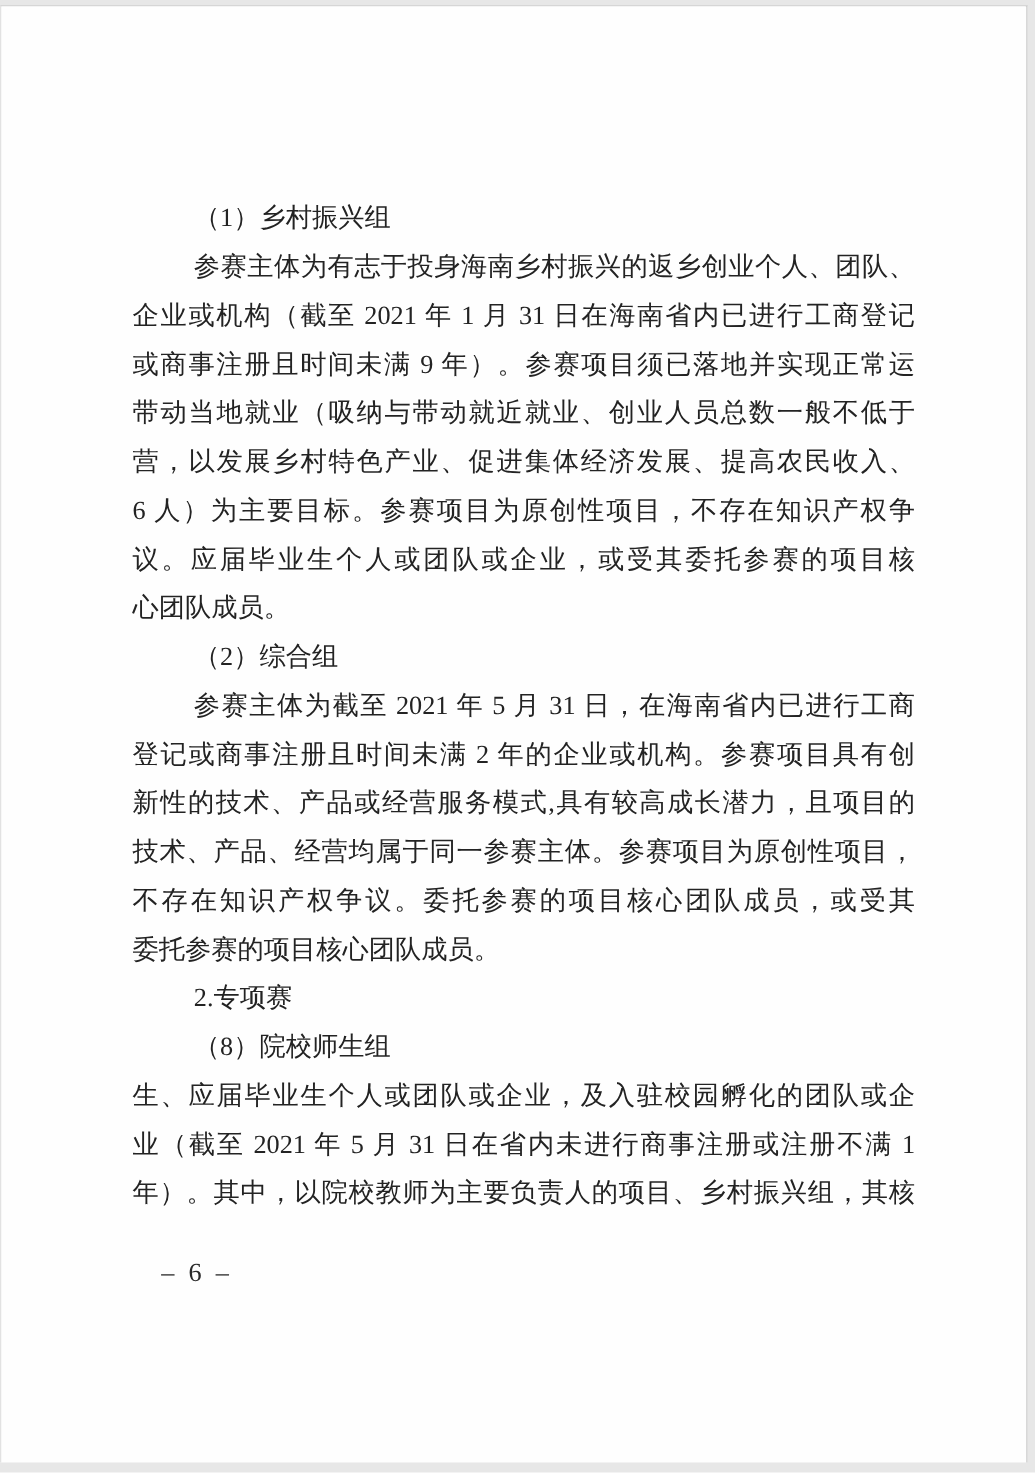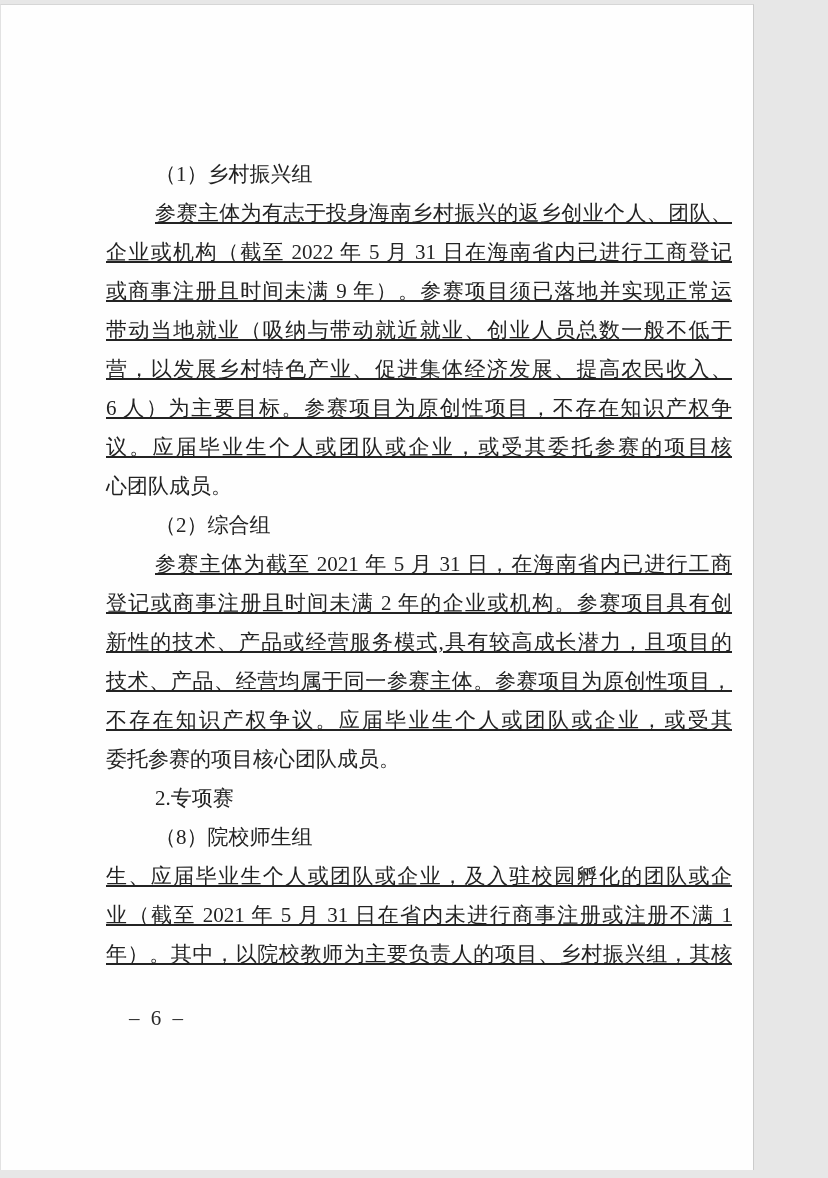--- a/index.html
+++ b/index.html
@@ -6,73 +6,73 @@
   body {
     width: 828px; height: 1178px;
     background: #e7e7e7;
     position: relative;
     overflow: hidden;
     font-family: "Liberation Serif", "DejaVu Serif", serif;
   }
   .page {
     position: absolute;
     left: 0; top: 4px;
-    width: 754px; height: 1166px;
+    width: 822px; height: 1166px;
     box-sizing: border-box;
     background: #fefefe;
     border-top: 1px solid #d6d6d6;
     border-left: 1px solid #e2e2e2;
     border-right: 1px solid #cbcbcb;
   }
   .textblock {
     position: absolute;
     left: 105px; top: 150px;
     width: 626px;
   }
   .ln {
     height: 39px;
     line-height: 39px;
     font-size: 21px;
     color: #232323;
     text-align: justify;
     text-align-last: left;
     font-weight: 400;
   }
-  .j { text-align-last: justify; text-decoration: underline; }
+  .j { text-align-last: justify; }
   .ind { text-indent: 49px; }
   .pagenum {
     margin-top: 25px;
     padding-left: 23px;
     font-size: 21px;
     color: #2a2a2a;
     letter-spacing: 3px;
     text-align: left;
     text-align-last: left;
   }
 </style>
 </head>
 <body>
 
 <div class="page">
   <div class="textblock">
     <div class="ln ind">（1）乡村振兴组</div>
     <div class="ln ind j">参赛主体为有志于投身海南乡村振兴的返乡创业个人、团队、</div>
-    <div class="ln j">企业或机构（截至 2022 年 5 月 31 日在海南省内已进行工商登记</div>
+    <div class="ln j">企业或机构（截至 2021 年 1 月 31 日在海南省内已进行工商登记</div>
     <div class="ln j">或商事注册且时间未满 9 年）。参赛项目须已落地并实现正常运</div>
     <div class="ln j">带动当地就业（吸纳与带动就近就业、创业人员总数一般不低于</div>
     <div class="ln j">营，以发展乡村特色产业、促进集体经济发展、提高农民收入、</div>
     <div class="ln j">6 人）为主要目标。参赛项目为原创性项目，不存在知识产权争</div>
     <div class="ln j">议。应届毕业生个人或团队或企业，或受其委托参赛的项目核</div>
     <div class="ln">心团队成员。</div>
     <div class="ln ind">（2）综合组</div>
     <div class="ln ind j">参赛主体为截至 2021 年 5 月 31 日，在海南省内已进行工商</div>
     <div class="ln j">登记或商事注册且时间未满 2 年的企业或机构。参赛项目具有创</div>
     <div class="ln j">新性的技术、产品或经营服务模式,具有较高成长潜力，且项目的</div>
     <div class="ln j">技术、产品、经营均属于同一参赛主体。参赛项目为原创性项目，</div>
-    <div class="ln j">不存在知识产权争议。应届毕业生个人或团队或企业，或受其</div>
+    <div class="ln j">不存在知识产权争议。委托参赛的项目核心团队成员，或受其</div>
     <div class="ln">委托参赛的项目核心团队成员。</div>
     <div class="ln ind">2.专项赛</div>
     <div class="ln ind">（8）院校师生组</div>
     <div class="ln j">生、应届毕业生个人或团队或企业，及入驻校园孵化的团队或企</div>
     <div class="ln j">业（截至 2021 年 5 月 31 日在省内未进行商事注册或注册不满 1</div>
     <div class="ln j">年）。其中，以院校教师为主要负责人的项目、乡村振兴组，其核</div>
     <div class="ln pagenum">– 6 –</div>
   </div>
 </div>
 

